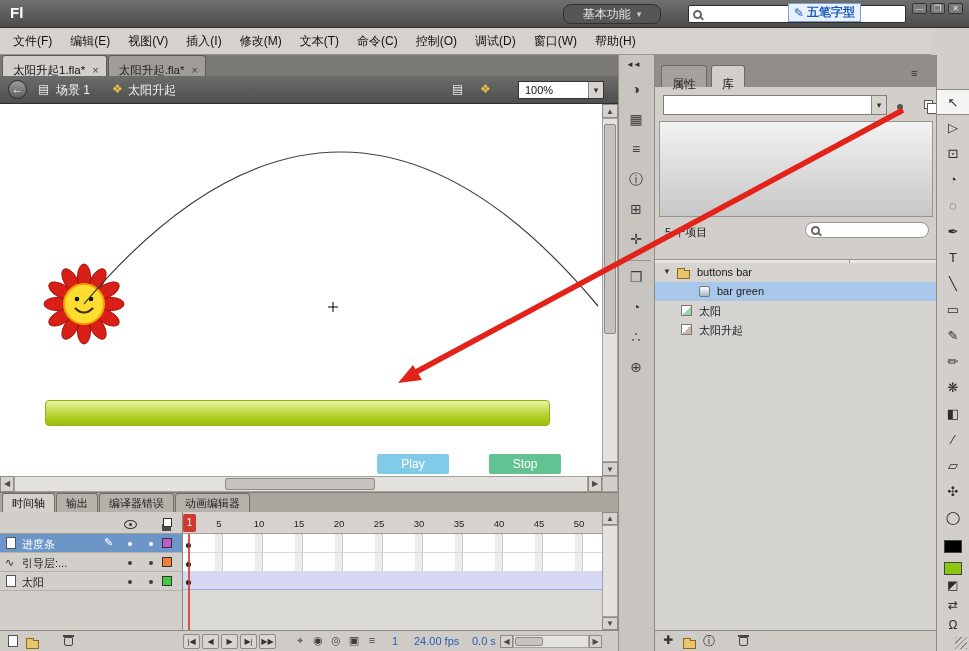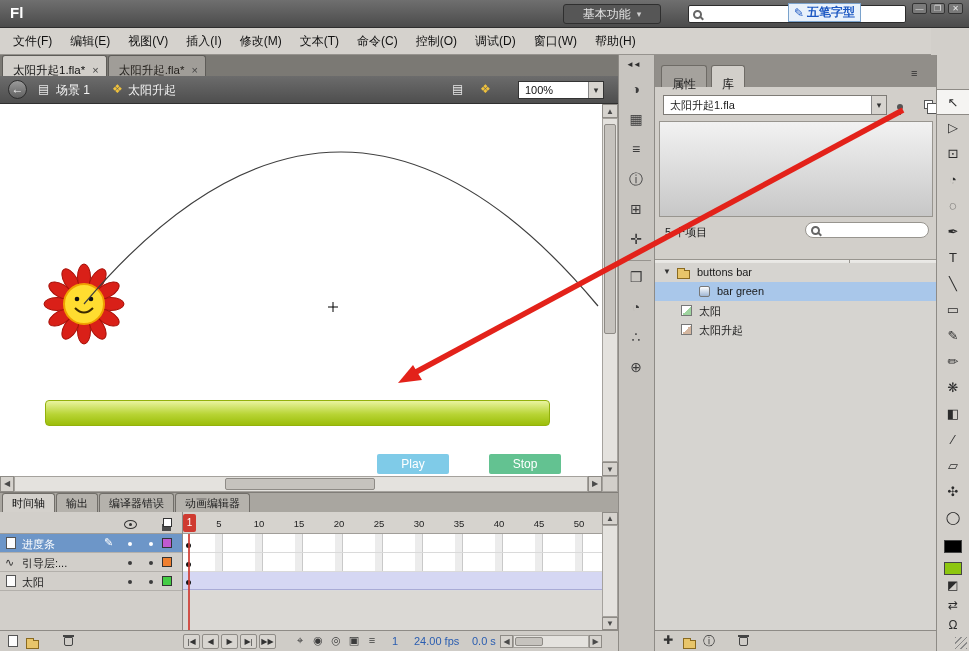--- a/index.html
+++ b/index.html
@@ -2,21 +2,21 @@
 <html><head>
 <meta charset="utf-8">
 <style>
 *{margin:0;padding:0;box-sizing:border-box}
 body{font-family:"Liberation Sans","DejaVu Sans",sans-serif;background:#777}
 #app{position:relative;width:969px;height:651px;background:#d2cfca;overflow:hidden;font-size:12px;color:#1a1a1a}
 .ab{position:absolute}
 
 .titlebar{background:linear-gradient(#6f6f6f,#4b4b4b);border-bottom:1px solid #2e2e2e}
 .logo{color:#fff;font-weight:bold;font-size:15px}
-.ws-btn{background:#565656;border:1px solid #2f2f2f;border-radius:3px;color:#e4e4e4;font-size:12px;display:flex;align-items:center;justify-content:center;gap:6px}
+.ws-btn{background:#565656;border:1px solid #2f2f2f;border-radius:8px;color:#e4e4e4;font-size:12px;display:flex;align-items:center;justify-content:center;gap:6px}
 .ws-btn .car{font-size:9px;color:#cfcfcf}
 .search{background:#fff;border:1px solid #2c2c2c;border-radius:2px;display:flex;align-items:center;padding:0 4px;gap:4px}
 .search input{border:none;outline:none;flex:1;font-size:11px;background:transparent}
 .ime{background:#e8f1fb;border:1px solid #7aa2cc;display:flex;align-items:center;gap:3px;padding:0 5px;color:#1b57c2;font-size:12px;font-weight:bold;z-index:20}
 .winbtn{background:#7a7a7a;border:1px solid #333;border-radius:2px;color:#e8e8e8;font-size:8px;text-align:center;line-height:9px}
 
 .i-mag{width:9px;height:9px;border:2px solid #666;border-radius:50%;position:relative;display:inline-block;flex:none}
 .i-mag::after{content:"";position:absolute;width:5px;height:2px;background:#666;transform:rotate(45deg);right:-4px;bottom:-2px}
 .i-eye{width:13px;height:9px;border:1px solid #333;border-radius:50%;position:relative;display:inline-block}
 .i-eye::after{content:"";position:absolute;left:4px;top:2px;width:3px;height:3px;background:#333;border-radius:50%}
@@ -332,21 +332,20 @@
   </div>
 
   <div class="ab panels" style="left:654px;top:55px;width:282px;height:596px">
     <div class="ptabbar">
       <div class="ptab off" style="left:6px">属性</div>
       <div class="ptab on" style="left:56px">库</div>
       <span class="ab" style="left:256px;top:12px;font-size:11px;color:#2d2d2d">≡</span>
     </div>
     <div class="ab" style="left:0;top:32px;width:282px;height:564px">
       <div class="ab dropdown" style="left:8px;top:8px;width:224px;height:20px">
-        <span class="dtext">太阳升起1.fla</span>
         <span class="zcaret" style="line-height:18px">▾</span>
       </div>
       <span class="ab i-pin" style="left:242px;top:12px"></span>
       <span class="ab i-dbl" style="left:260px;top:11px"></span>
       <div class="ab prev" style="left:4px;top:34px;width:274px;height:96px"></div>
       <span class="ab" style="left:10px;top:138px;font-size:11px">5 个项目</span>
       <div class="ab libsearch" style="left:150px;top:135px;width:124px;height:16px">
         <span class="i-mag"></span>
         <input style="">
       </div>

